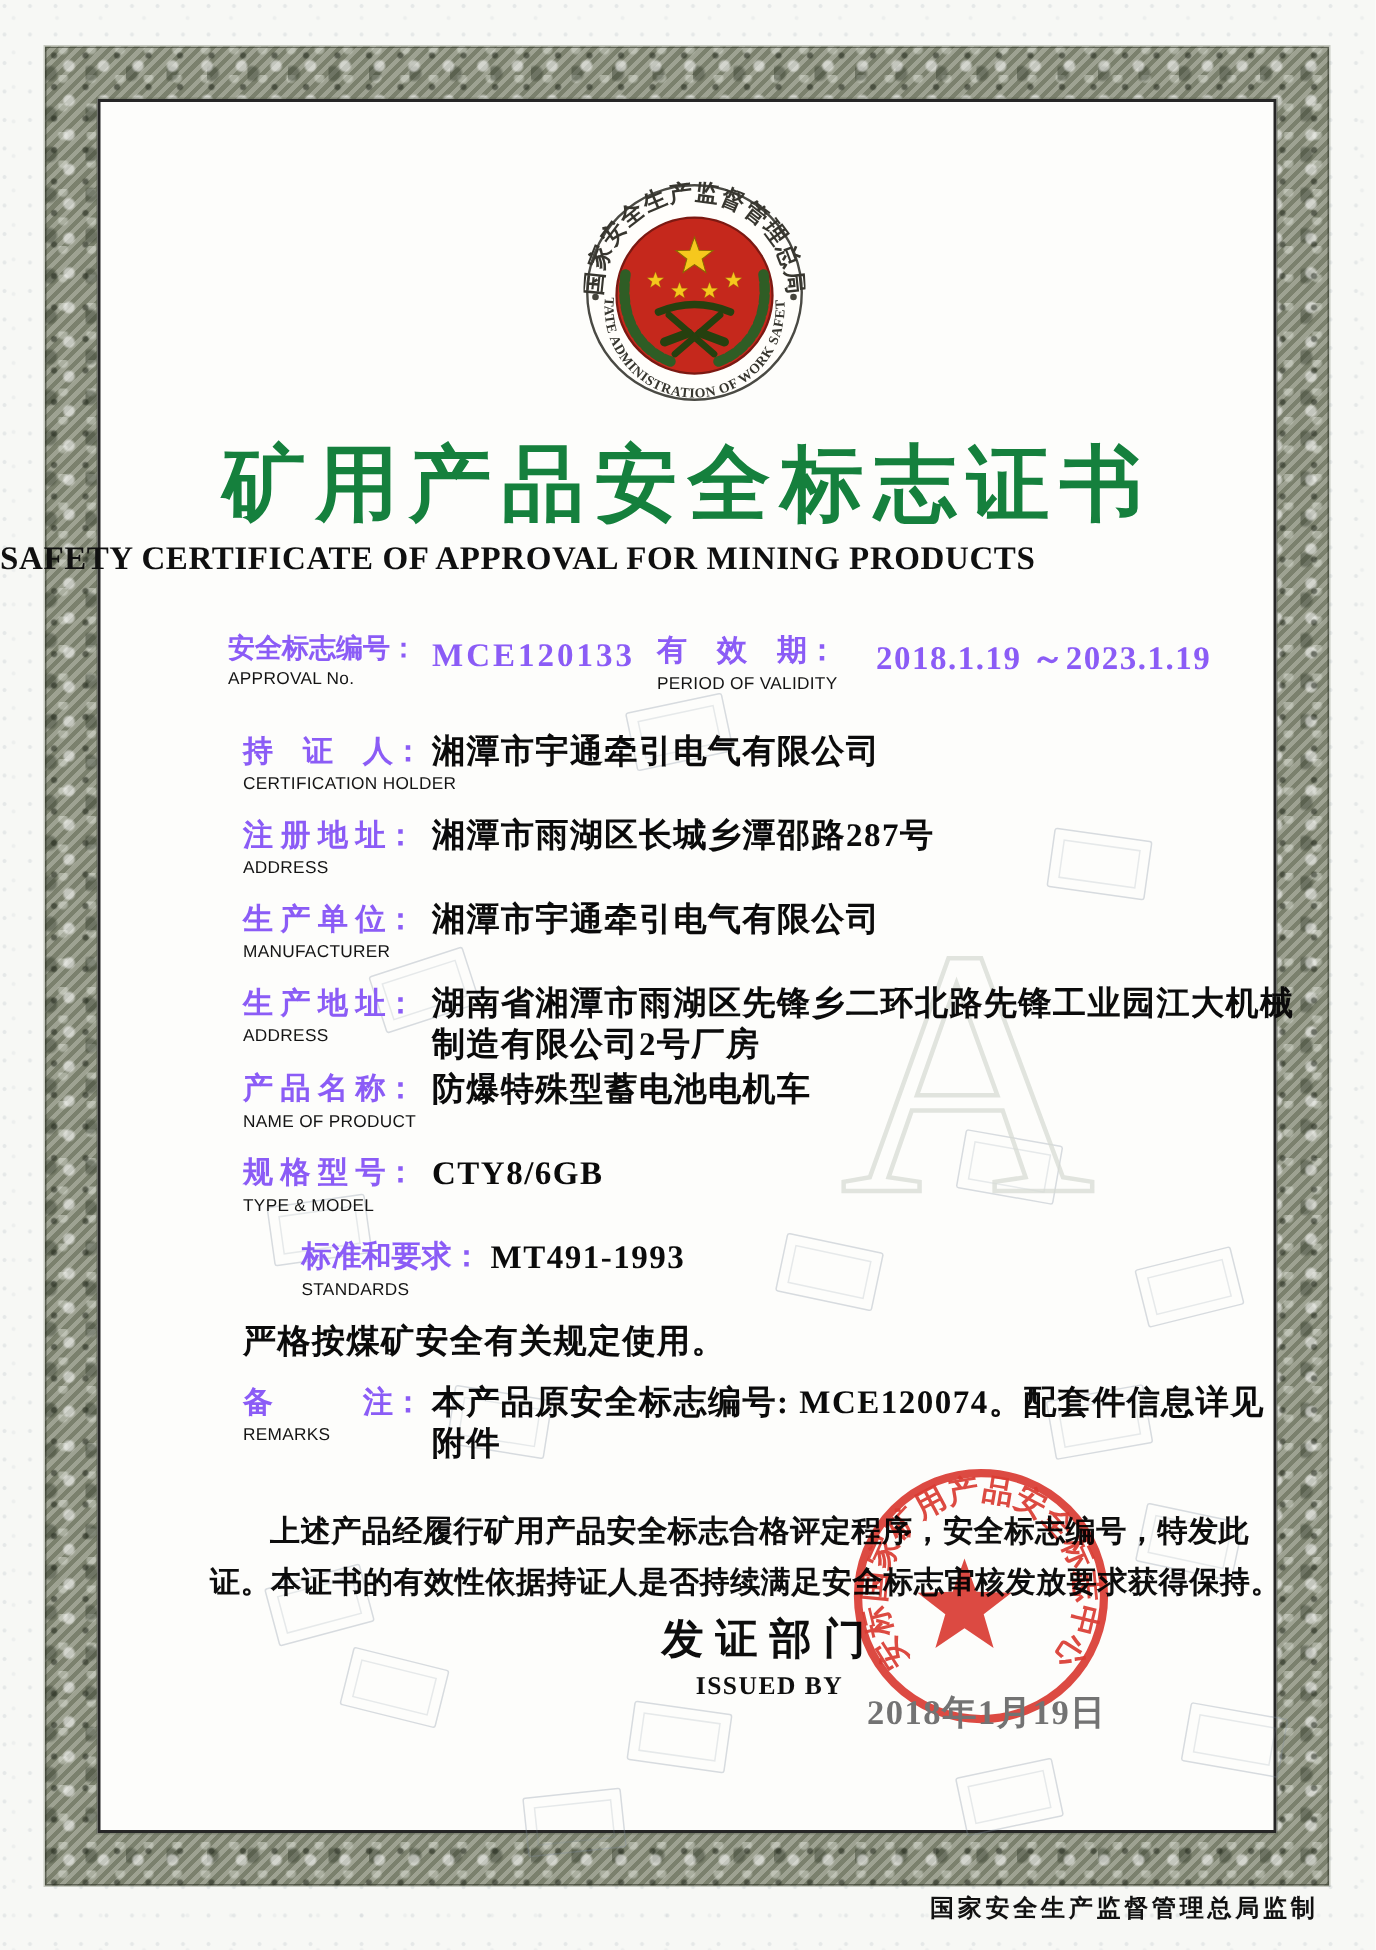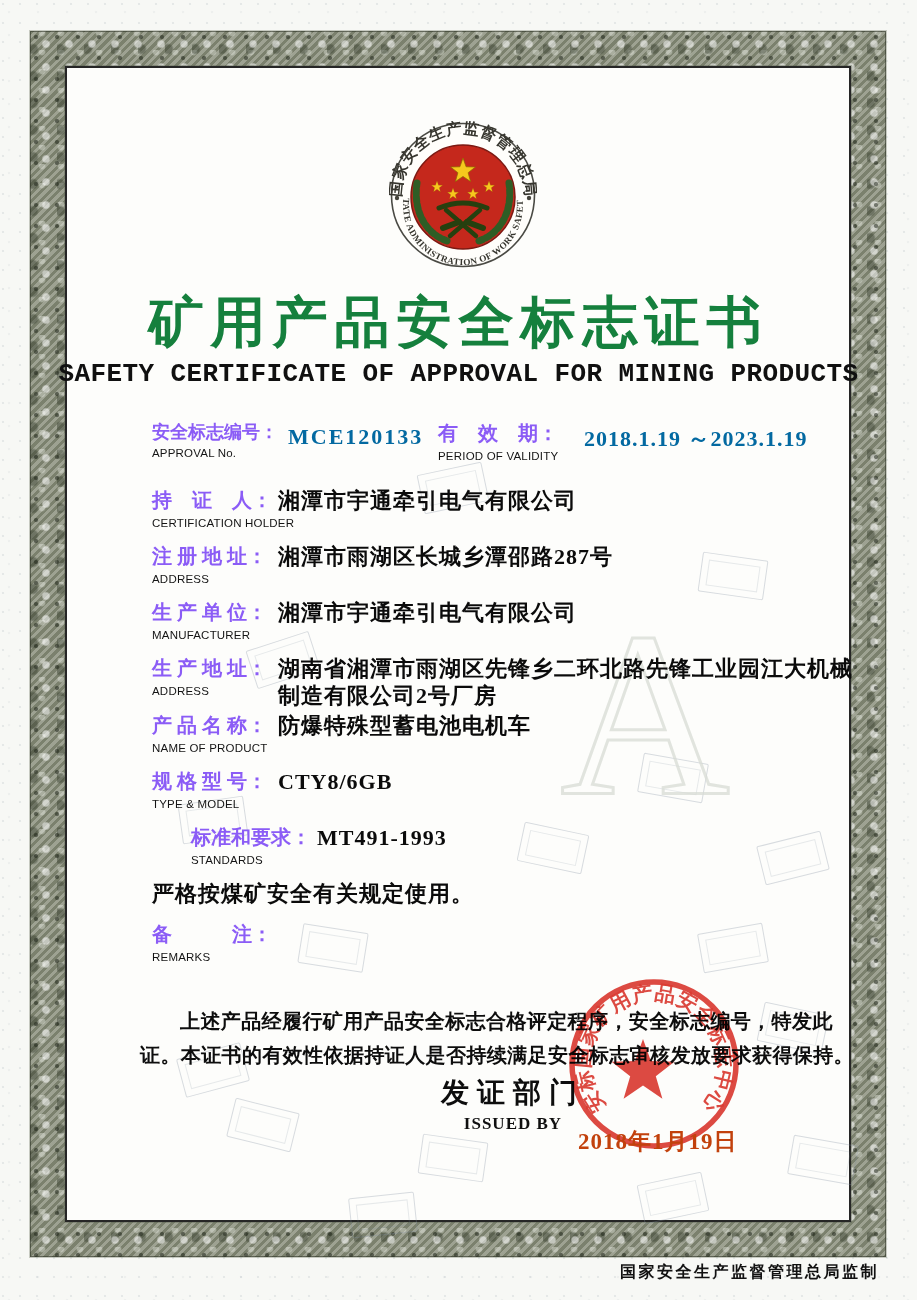--- a/index.html
+++ b/index.html
@@ -47,46 +47,46 @@
   }
   
   .wm{position:absolute;left:505px;top:598px;z-index:2;opacity:.75;pointer-events:none;}
   
   .z3{z-index:3;}
   .title-cn{
     left:0;right:0;top:286px;text-align:center;
     font-size:55px;font-weight:bold;letter-spacing:7px;color:#15803d;
   }
   .title-en{
-    left:0;right:0;top:359px;text-align:center;
-    font-size:26px;font-weight:bold;letter-spacing:0.4px;color:#101010;font-family:Liberation Mono, monospace;
+    left:0;right:0;top:359px;text-align:left;
+    font-size:22px;font-weight:bold;letter-spacing:0.4px;color:#101010;
   }
   .lbl-cn{font-size:20px;font-weight:bold;white-space:nowrap;color:#8b5cf6;}
   .lbl-cn.small{font-size:18px;}
   .lbl-en{
     font-size:11.5px;font-family:"Liberation Sans",sans-serif;font-weight:400;
     margin-top:3px;white-space:nowrap;color:#141414;letter-spacing:0.2px;
   }
   .val{font-size:22px;font-weight:bold;letter-spacing:1px;line-height:27px;color:#0b0b0b;}
-  .mono-val{font-size:22px;font-weight:bold;letter-spacing:2px;color:#0369a1;}
-  .fields{left:152px;top:487px;width:703px;}
+  .mono-val{font-size:22px;font-weight:bold;letter-spacing:2px;color:#8b5cf6;}
+  .fields{left:162px;top:487px;width:703px;}
   .row{display:flex;margin-bottom:14px;}
   .row .lblcol{width:126px;flex:none;}
   .row .valcol{flex:1;padding-top:0;}
   .row.tight{margin-bottom:3px;}
   .row.gap{margin-top:11px;margin-left:39px;}
   .statement{
     left:140px;top:1004px;width:716px;
     font-size:20px;font-weight:600;line-height:34px;letter-spacing:0.4px;
     text-indent:2em;color:#0d0d0d;
   }
   .issued{left:428px;top:1074px;width:170px;text-align:center;}
   .issued-cn{font-size:28px;font-weight:bold;letter-spacing:8px;color:#0d0d0d;}
   .issued-en{font-size:17px;font-weight:bold;letter-spacing:1px;margin-top:2px;color:#101010;}
-  .issue-date{left:578px;top:1126px;font-size:23px;font-weight:bold;letter-spacing:1px;color:#c2410c;z-index:5;}
+  .issue-date{left:578px;top:1126px;font-size:23px;font-weight:bold;letter-spacing:1px;color:#737373;z-index:5;}
   .stamp{left:559px;top:969px;z-index:4;mix-blend-mode:multiply;opacity:.9;}
   .footer{
     right:38px;top:1262px;font-size:16px;font-weight:bold;letter-spacing:2.5px;color:#111;
   }
 </style>
 </head>
 <body>
 
 <div class="frame">
   <div class="frame-inner"></div>
@@ -219,20 +219,21 @@
     <div class="valcol val">MT491-1993</div>
   </div>
   <div class="row">
     <div class="valcol val">严格按煤矿安全有关规定使用。</div>
   </div>
   <div class="row">
     <div class="lblcol">
         <div class="lbl-cn">备　　　注：</div>
         <div class="lbl-en">REMARKS</div>
       </div>
+    <div class="valcol val">本产品原安全标志编号: MCE120074。配套件信息详见附件</div>
   </div>
 </div>
 
 <div class="abs z3 statement">上述产品经履行矿用产品安全标志合格评定程序，安全标志编号，特发此证。本证书的有效性依据持证人是否持续满足安全标志审核发放要求获得保持。</div>
 
 <div class="abs z3 issued">
   <div class="issued-cn">发证部门</div>
   <div class="issued-en">ISSUED BY</div>
 </div>
 <div class="abs issue-date">2018年1月19日</div>

